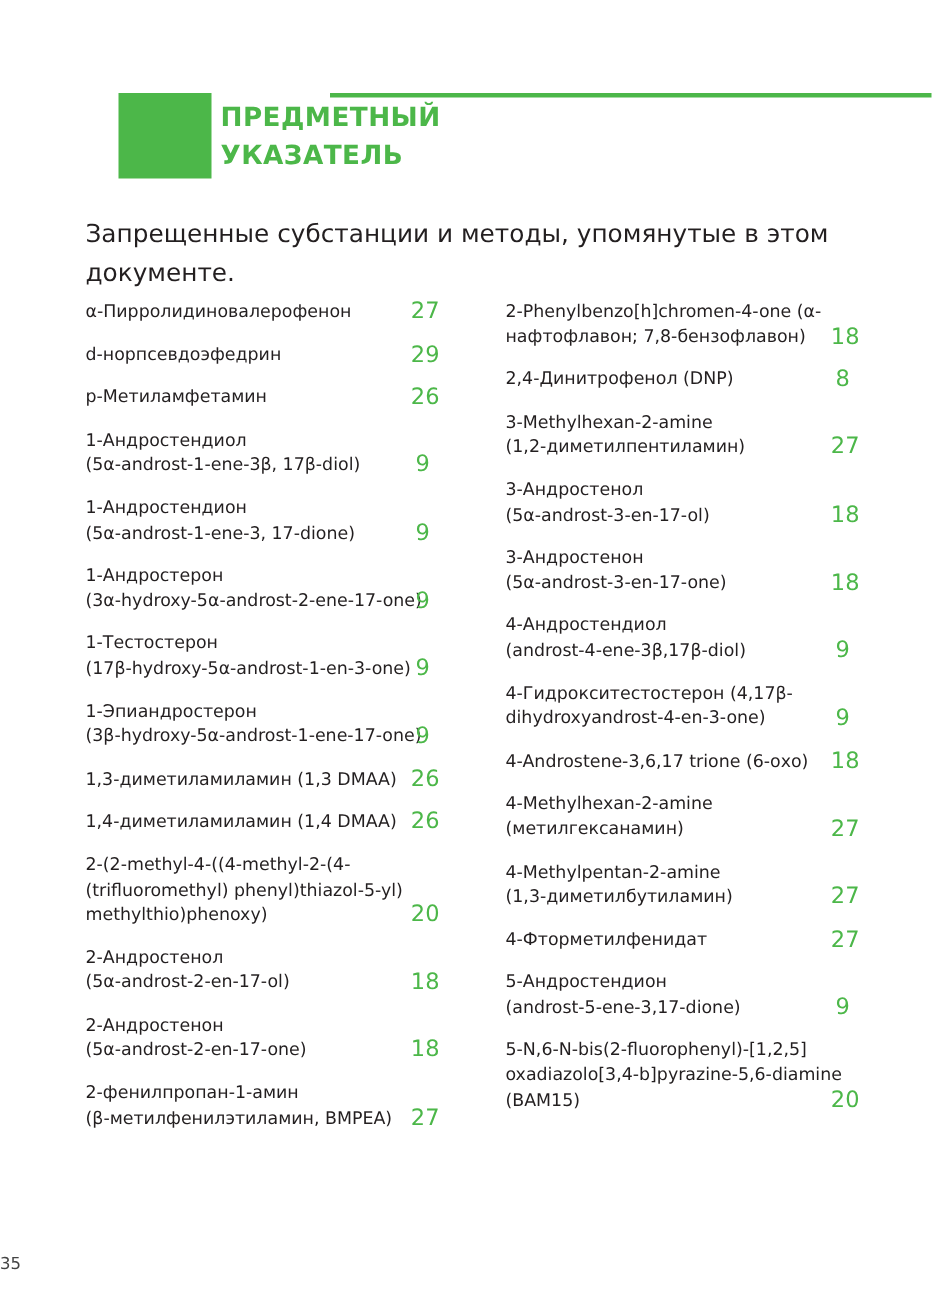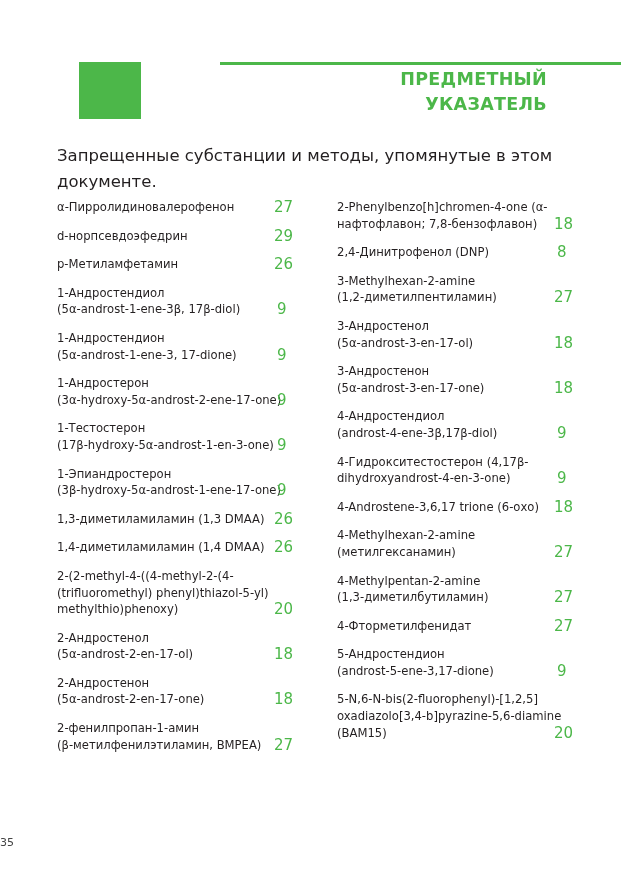--- a/index.html
+++ b/index.html
@@ -51,21 +51,20 @@
     left: 68px;
     top: 5px;
     width: 400px;
     color: #4CB749;
     font-size: 17.5px;
     font-weight: bold;
     line-height: 25px;
     letter-spacing: 0.3px;
     text-transform: uppercase;
     white-space: pre-line;
-    text-align: right;
   }
 
   
   .section-title {
     position: absolute;
     left: 57px;
     top: 143px;
     width: 520px;
     font-size: 16.5px;
     font-weight: normal;

